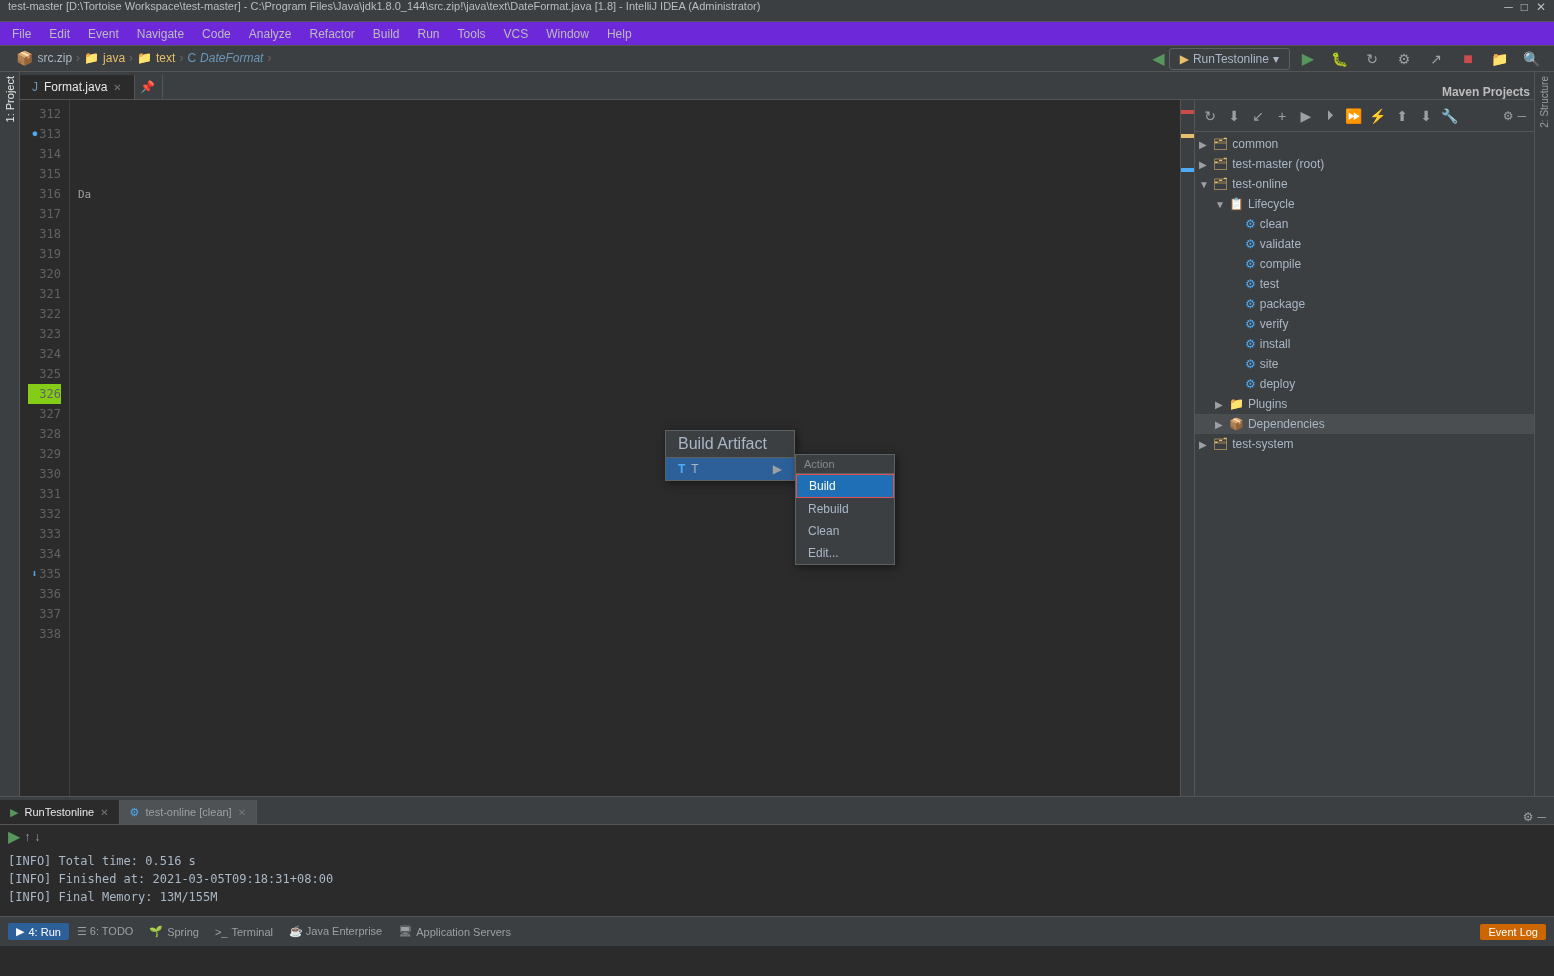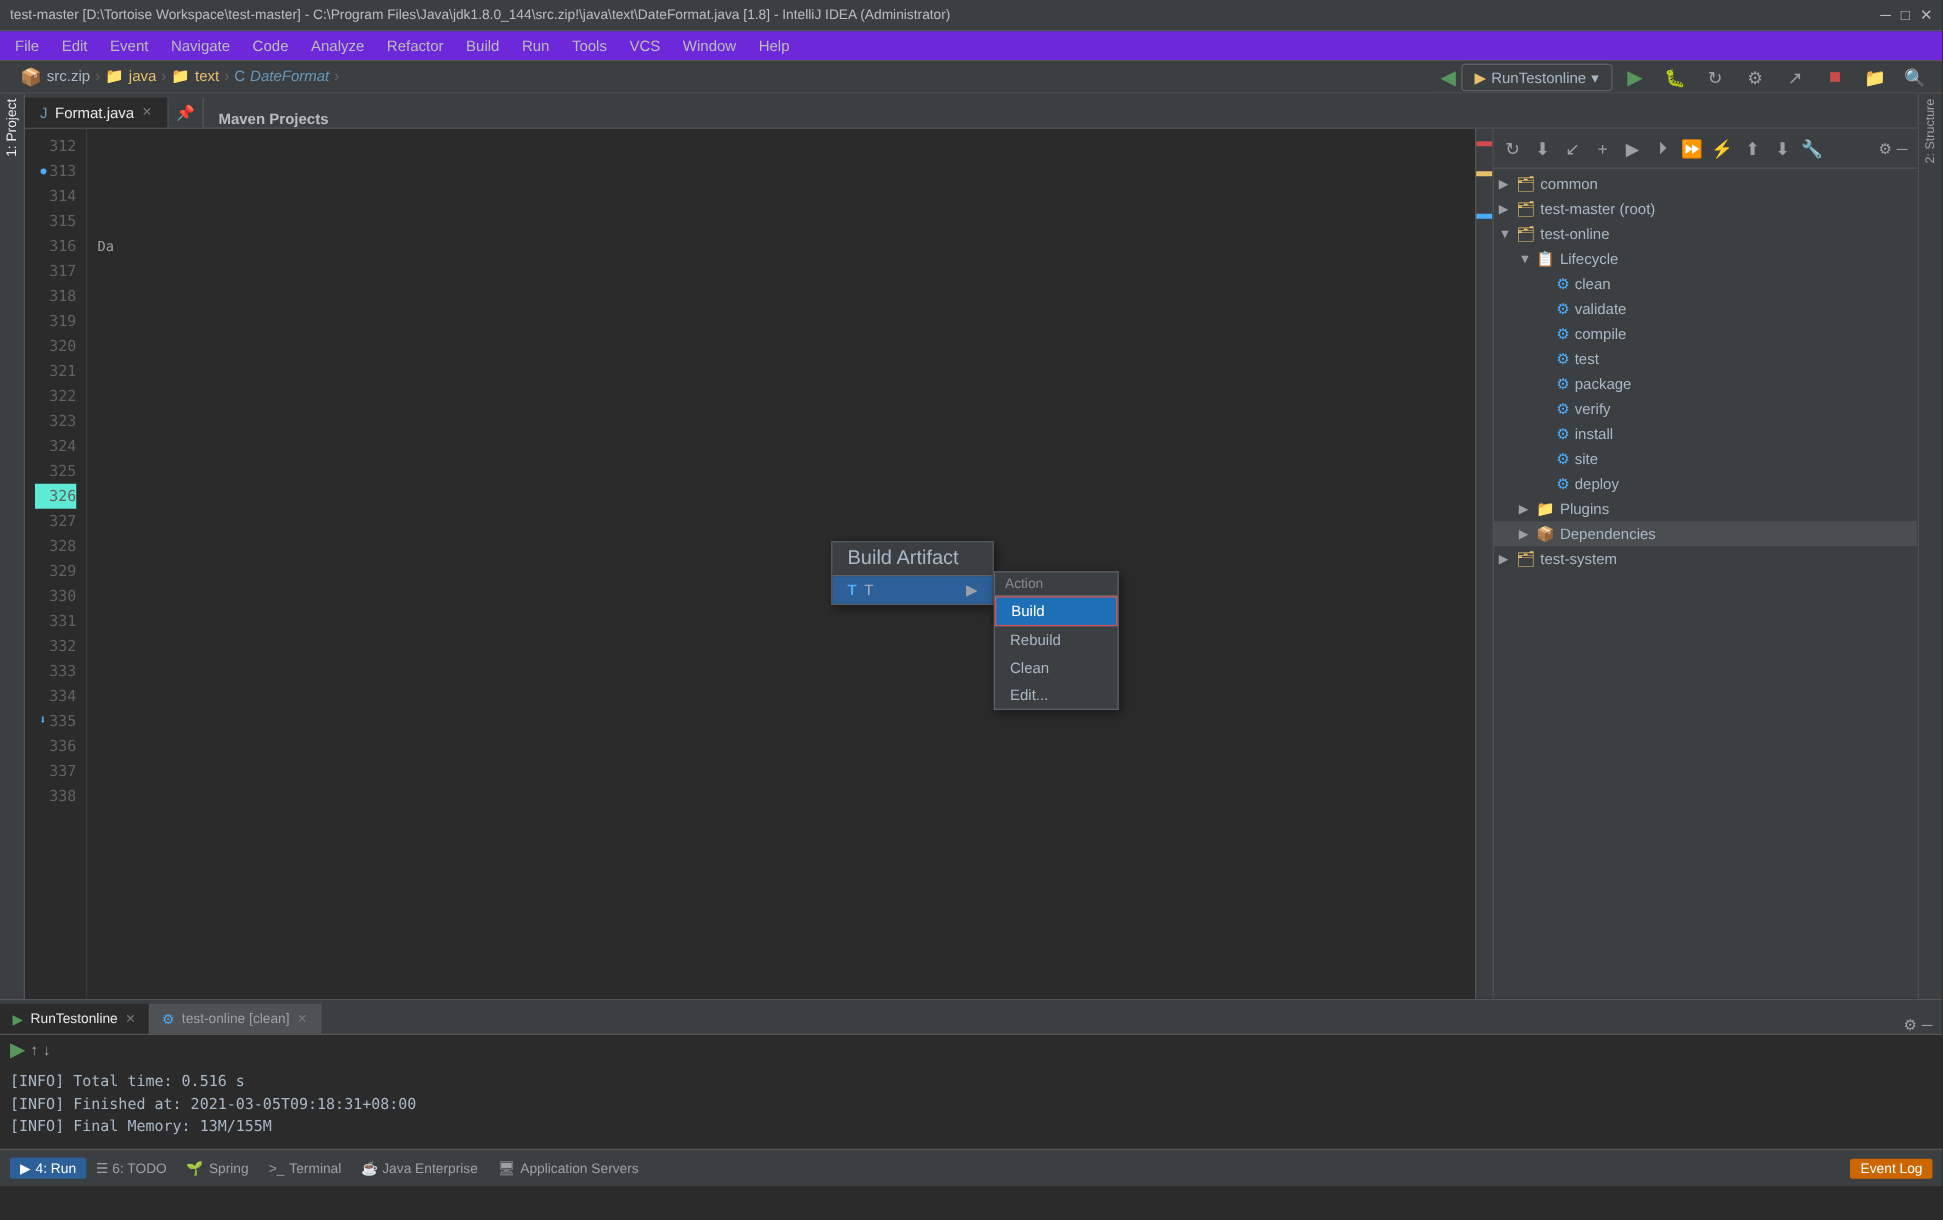--- a/index.html
+++ b/index.html
@@ -12,23 +12,23 @@
       height: 976px;
       overflow: hidden;
     }
 
     
     #title-bar {
       background: #3c3f41;
       color: #bbbcbe;
       height: 22px;
       display: flex;
-      align-items: center;
+      align-items: flex-start;
       justify-content: space-between;
-      padding: 12px 8px;
+      padding: 0 8px;
       font-size: 11px;
       border-bottom: 1px solid #555;
     }
     #title-bar .win-controls { display: flex; gap: 8px; }
     #title-bar .win-btn { cursor: pointer; color: #bbbcbe; font-size: 12px; }
 
     
     #menu-bar {
       background: #6d28d9;
       height: 24px;
@@ -410,21 +410,21 @@
 
     <div id="tab-bar">
       <div class="editor-tab active">
         <span style="color:#6897bb;">J</span>
         <span>Format.java</span>
         <span class="tab-close">✕</span>
       </div>
       <div style="width:28px; height:24px; background:#3c3f41; border-right:1px solid #555; display:flex; align-items:center; justify-content:center; cursor:pointer;">
         <span style="color:#9da0a3; font-size:12px;">📌</span>
       </div>
-      <div style="flex:1; display:flex; justify-content:flex-start; align-items:center; padding:0 4px;">
+      <div style="flex:1; display:flex; justify-content:flex-end; align-items:center; padding:0 4px;">
         <span style="font-size:12px; color:#bbbcbe; font-weight:bold; padding-left:8px;">Maven Projects</span>
       </div>
     </div>
 
     <div style="display:flex; flex:1; overflow:hidden;">
 
       <div style="display:flex; flex:1;">
         <div id="line-numbers">
           <div style="position:relative;">
             <div class="line-num">312</div>
@@ -437,21 +437,21 @@
             <div class="line-num">316</div>
             <div class="line-num">317</div>
             <div class="line-num">318</div>
             <div class="line-num">319</div>
             <div class="line-num">320</div>
             <div class="line-num">321</div>
             <div class="line-num">322</div>
             <div class="line-num">323</div>
             <div class="line-num">324</div>
             <div class="line-num">325</div>
-            <div class="line-num" style="background:#5eead4; width:100%;">326</div>
+            <div class="line-num" style="background:#84cc16; width:100%;">326</div>
             <div class="line-num">327</div>
             <div class="line-num">328</div>
             <div class="line-num">329</div>
             <div class="line-num">330</div>
             <div class="line-num">331</div>
             <div class="line-num">332</div>
             <div class="line-num">333</div>
             <div class="line-num">334</div>
             <div style="display:flex; align-items:center; justify-content:flex-end; gap:2px;">
               <span style="color:#4dabf7; font-size:10px;">⬇</span>

